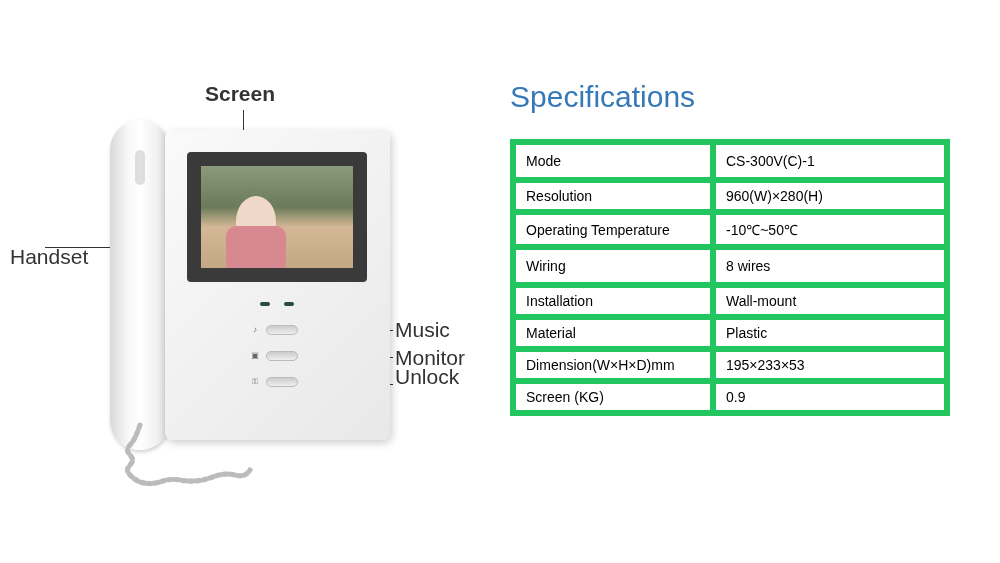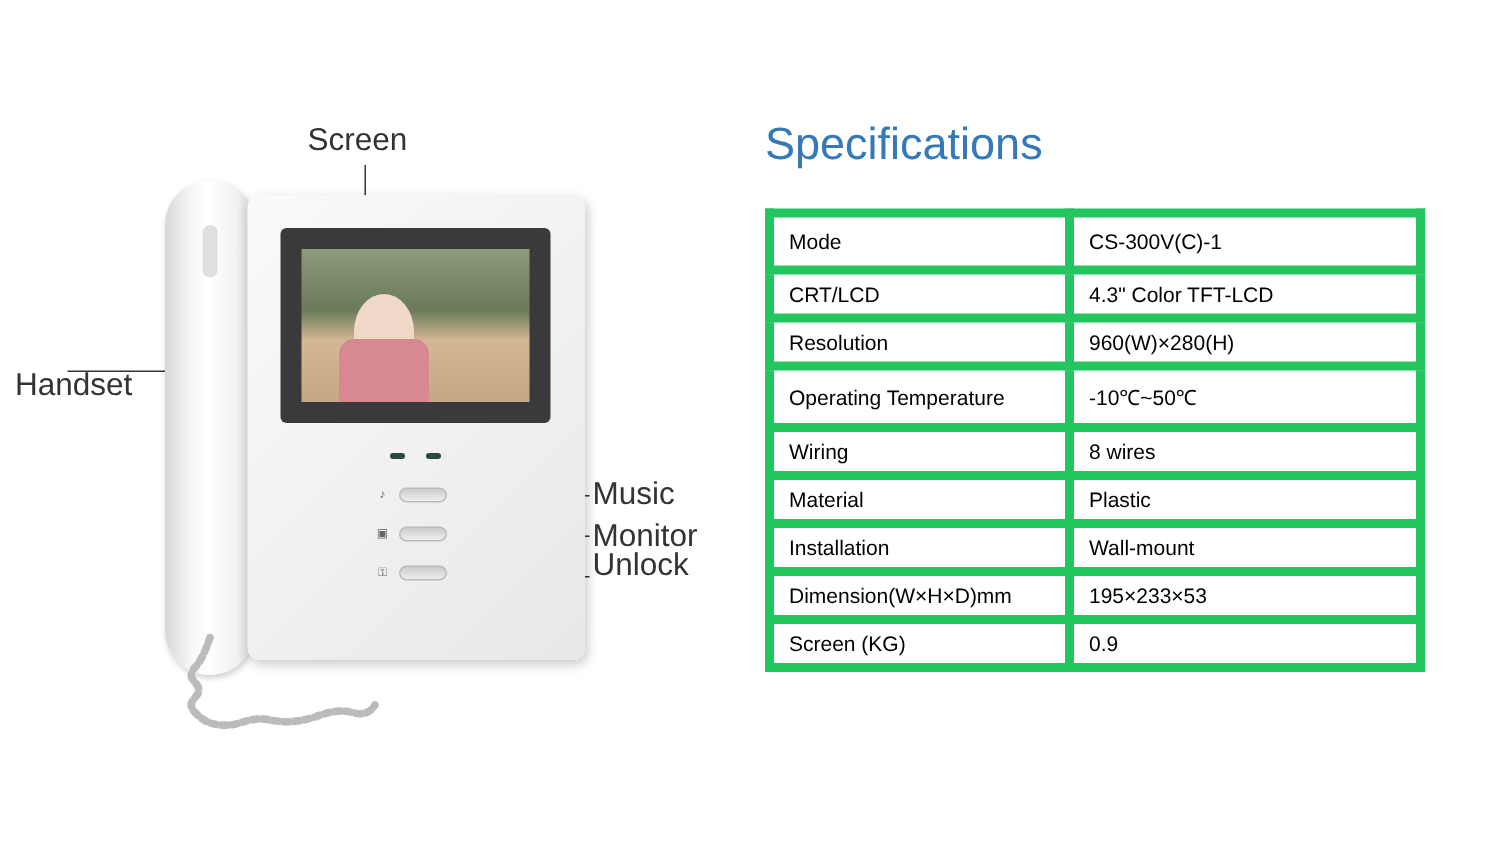--- a/index.html
+++ b/index.html
@@ -174,21 +174,21 @@
       width: 200px;
       height: 90px;
     }
 
     
     .label {
       position: absolute;
       font-size: 21px;
       color: #333;
     }
-    .label-screen { top: 82px; left: 205px; }
+    .label-screen { top: 82px; left: 205px; font-weight: bold; }
     .label-handset { top: 245px; left: 10px; }
     .label-music { top: 318px; left: 395px; }
     .label-monitor { top: 346px; left: 395px; }
     .label-unlock { top: 365px; left: 395px; }
 
     .leader {
       position: absolute;
       background: #333;
     }
     .leader-screen-v { left: 243px; top: 110px; width: 1px; height: 45px; }
@@ -252,42 +252,38 @@
 
   <div class="right-panel">
     <h1 class="title">Specifications</h1>
     <table class="spec-table">
       <tbody id="spec-body">
           <tr>
             <td>Mode</td>
             <td>CS-300V(C)-1</td>
           </tr>
           <tr>
-            <td>CRT/LCD</td>
-            <td>4.3" Color TFT-LCD</td>
-          </tr>
-          <tr>
             <td>Resolution</td>
             <td>960(W)×280(H)</td>
           </tr>
           <tr>
             <td>Operating Temperature</td>
             <td>-10℃~50℃</td>
           </tr>
           <tr>
             <td>Wiring</td>
             <td>8 wires</td>
           </tr>
           <tr>
+            <td>Installation</td>
+            <td>Wall-mount</td>
+          </tr>
+          <tr>
             <td>Material</td>
             <td>Plastic</td>
-          </tr>
-          <tr>
-            <td>Installation</td>
-            <td>Wall-mount</td>
           </tr>
           <tr>
             <td>Dimension(W×H×D)mm</td>
             <td>195×233×53</td>
           </tr>
           <tr>
             <td>Screen (KG)</td>
             <td>0.9</td>
           </tr>
         </tbody>

